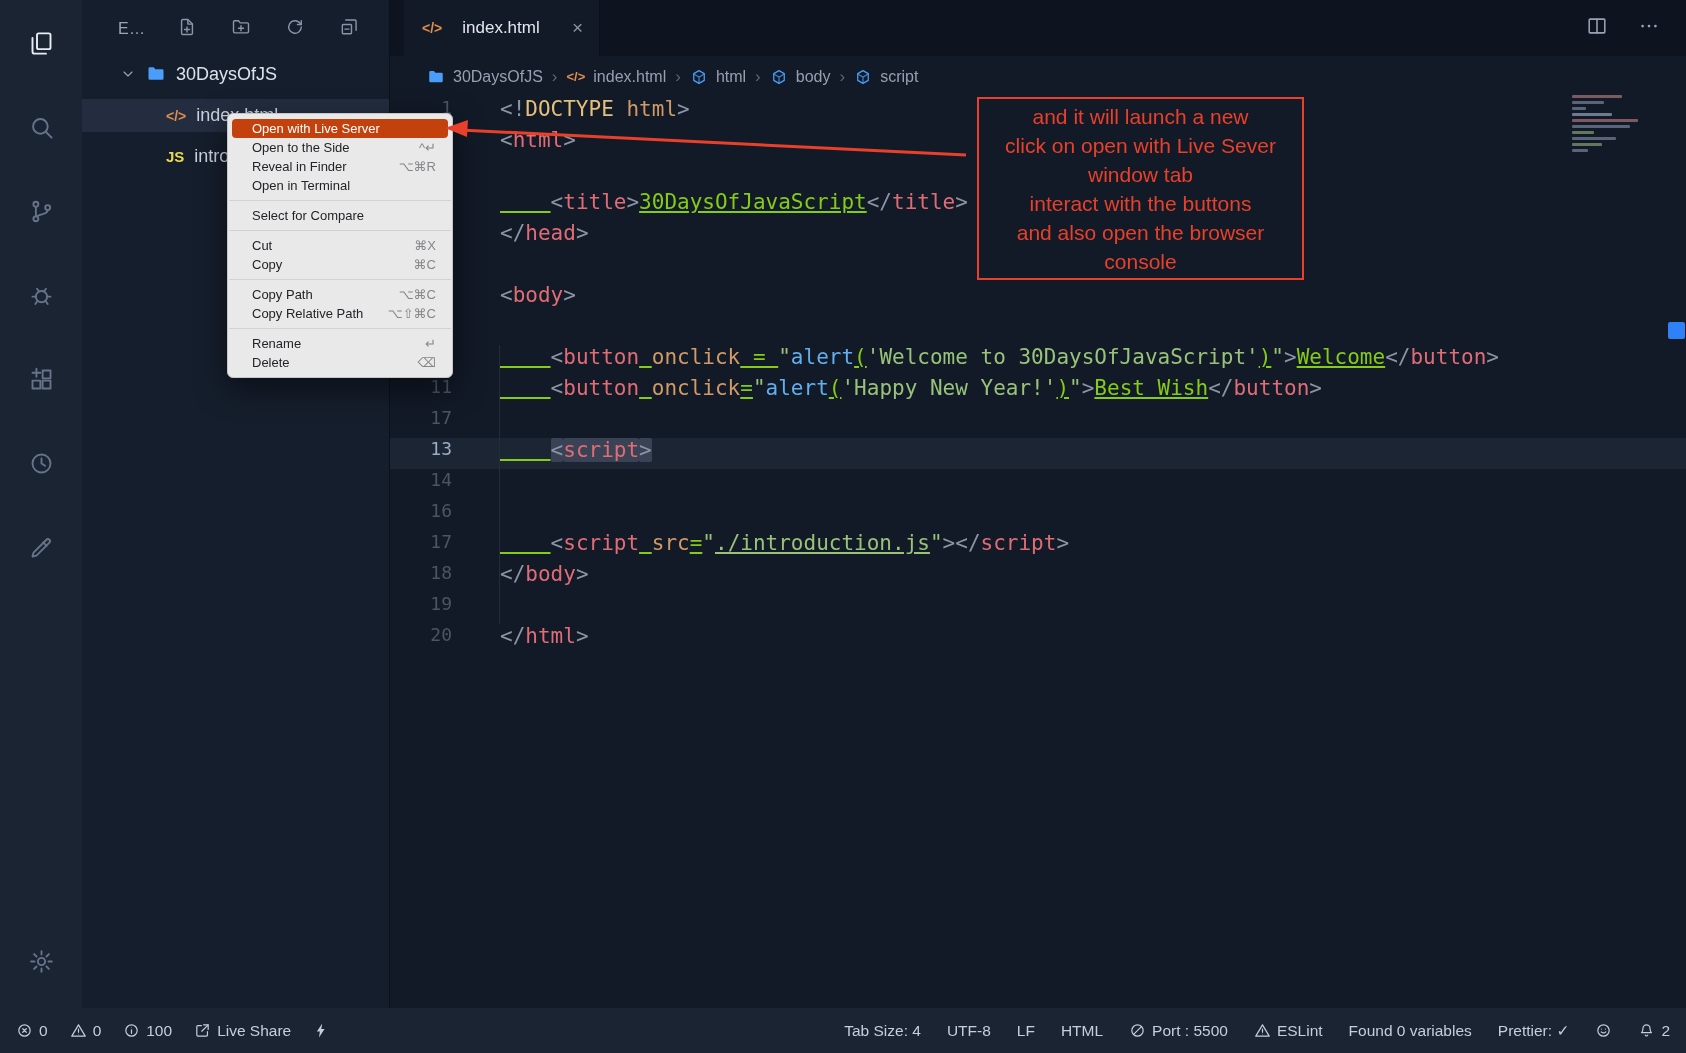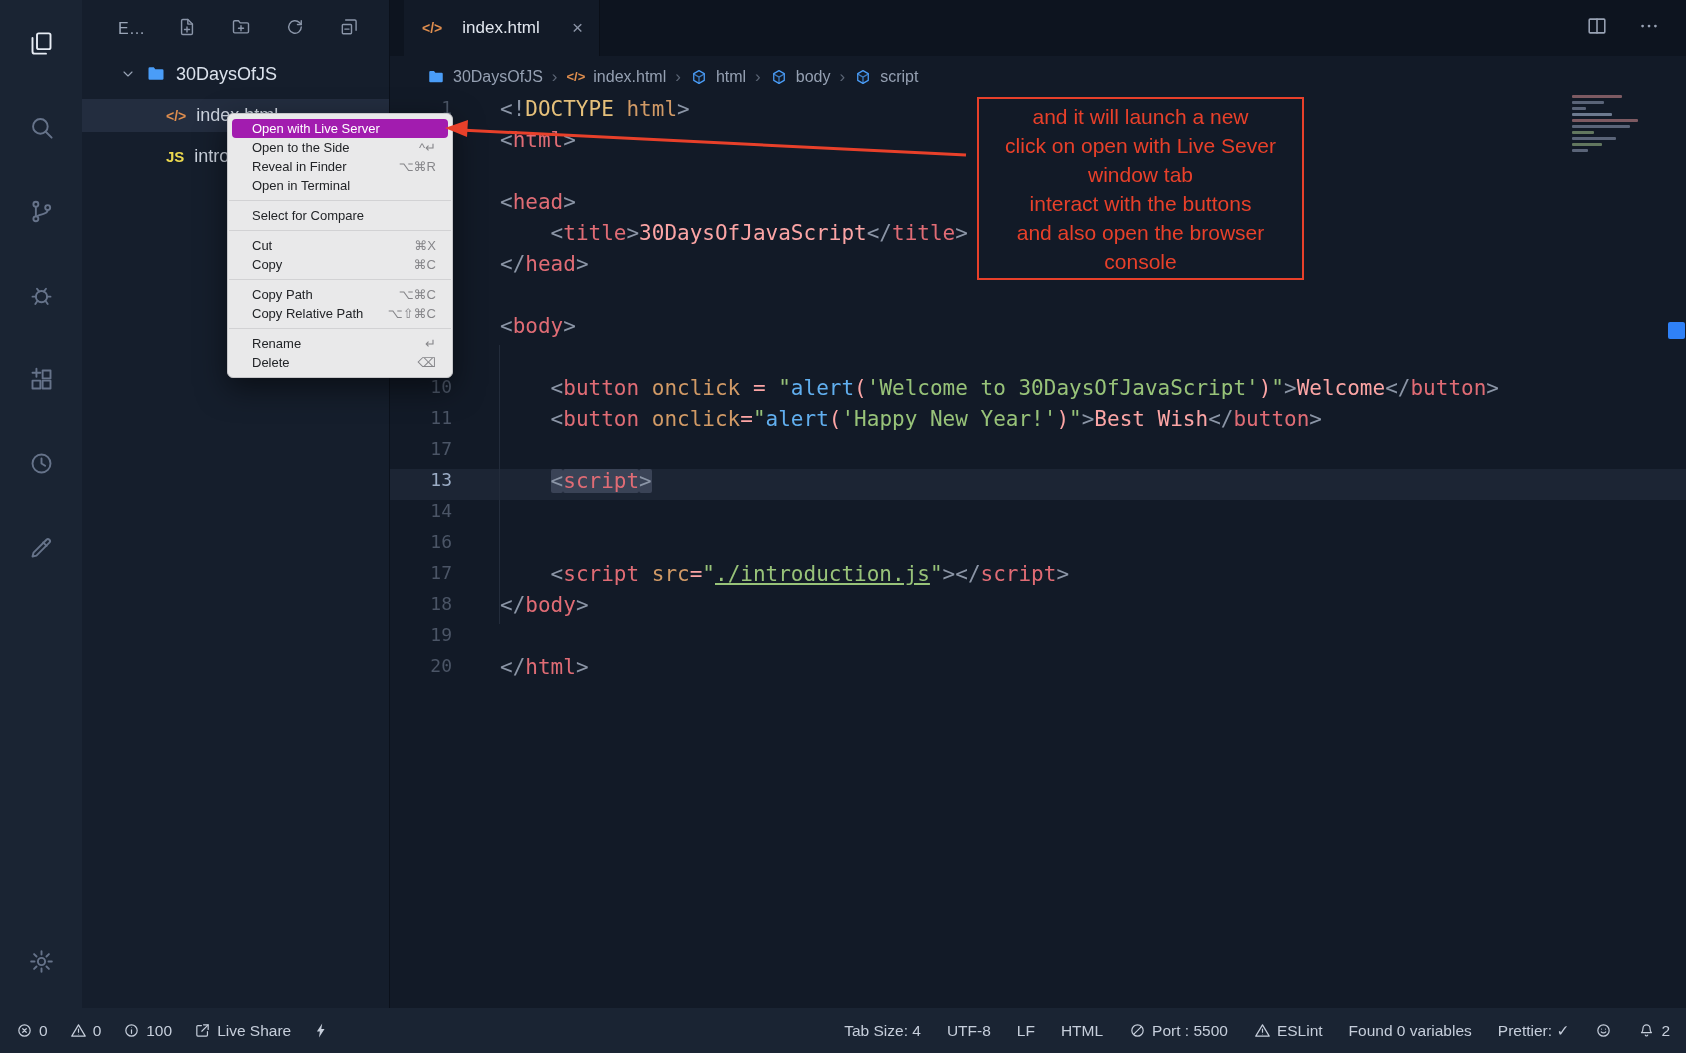--- a/index.html
+++ b/index.html
@@ -56,36 +56,36 @@
 
   
   .code-area { position:absolute; left:0; top:97px; right:0; bottom:0; }
   .code-line { display:flex; align-items:flex-start; height:31px; width:100%; cursor:text; }
   .code-line.current { background:#1c2534; }
   .gutter { width:110px; padding-right:48px; text-align:right; font-family:"DejaVu Sans Mono","Liberation Mono",monospace; font-size:18px; color:#4b5566; flex:none; }
   .code-line.current .gutter { color:#9cadc6; }
   .code-text { font-family:"DejaVu Sans Mono","Liberation Mono",monospace; font-size:21px; white-space:pre; }
   .tk-pun { color:#8b95a6; } .tk-tag { color:#e06c75; } .tk-attr { color:#d19a66; }
   .tk-str { color:#98c379; } .tk-fn { color:#61afef; } .tk-doctype { color:#e5c07b; }
-  .tk-plain { color:#fca5a5; }
+  .tk-plain { color:#84cc16;text-decoration:underline; }
   .match { background:#3a4356; border-radius:2px; }
   .lnk { text-decoration:underline; }
   .indent-guide { position:absolute; left:499px; top:345px; height:279px; width:1px; background:#232c3b; z-index:1; }
 
   
   .minimap { position:absolute; left:1572px; top:95px; width:86px; height:66px; z-index:2; display:flex; flex-direction:column; gap:3px; }
   .mm-bar { height:3px; border-radius:1px; }
   .ruler-marker { position:absolute; right:1px; top:322px; width:17px; height:17px; background:#2f81f7; border-radius:2px; z-index:2; }
 
   
   .context-menu { position:absolute; left:227px; top:113px; width:226px; background:#e9e9ea; border:1px solid #c6c6c9; border-radius:6px; box-shadow:0 10px 30px rgba(0,0,0,.5); padding:5px 0; z-index:30; font-size:13px; color:#222427; }
   .menu-item { height:19px; line-height:19px; display:flex; align-items:center; padding:0 12px 0 20px; margin:0 4px; border-radius:4px; cursor:pointer; }
   .menu-item .mi-label { flex:1; white-space:nowrap; }
   .menu-item .mi-key { color:#86868a; margin-left:14px; }
-  .menu-item.hl { background:#a21caf; color:#ffffff; }
+  .menu-item.hl { background:#c2410c; color:#ffffff; }
   .menu-sep { height:1px; background:#d2d2d4; margin:5px 1px; }
 
   
   .annotation-box { position:absolute; left:977px; top:97px; width:327px; height:183px; border:2px solid #e8402a; z-index:20; padding-top:3px; text-align:center; }
   .annotation-box .ann-line { font-size:21px; line-height:29px; color:#e8402a; white-space:nowrap; }
   .arrow-svg { position:absolute; inset:0; width:1686px; height:1053px; z-index:40; pointer-events:none; }
 
   
   .status-bar { position:absolute; left:0; bottom:0; width:1686px; height:45px; background:#1a2433; display:flex; align-items:center; justify-content:space-between; padding:0 16px; z-index:5; font-size:15.5px; color:#c6cedb; }
   .sb-group { display:flex; align-items:center; }
@@ -304,24 +304,20 @@
         </div>
         <div class="code-line">
           <span class="gutter">2</span>
           <span class="code-text"><span class="tk-pun">&lt;</span><span class="tk-tag">html</span><span class="tk-pun">&gt;</span></span>
         </div>
         <div class="code-line">
           <span class="gutter">3</span>
           <span class="code-text"></span>
         </div>
         <div class="code-line">
-          <span class="gutter">4</span>
-          <span class="code-text"><span class="tk-pun">&lt;</span><span class="tk-tag">head</span><span class="tk-pun">&gt;</span></span>
-        </div>
-        <div class="code-line">
           <span class="gutter">5</span>
           <span class="code-text"><span class="tk-plain">    </span><span class="tk-pun">&lt;</span><span class="tk-tag">title</span><span class="tk-pun">&gt;</span><span class="tk-plain">30DaysOfJavaScript</span><span class="tk-pun">&lt;/</span><span class="tk-tag">title</span><span class="tk-pun">&gt;</span></span>
         </div>
         <div class="code-line">
           <span class="gutter">6</span>
           <span class="code-text"><span class="tk-pun">&lt;/</span><span class="tk-tag">head</span><span class="tk-pun">&gt;</span></span>
         </div>
         <div class="code-line">
           <span class="gutter">7</span>
           <span class="code-text"></span>

